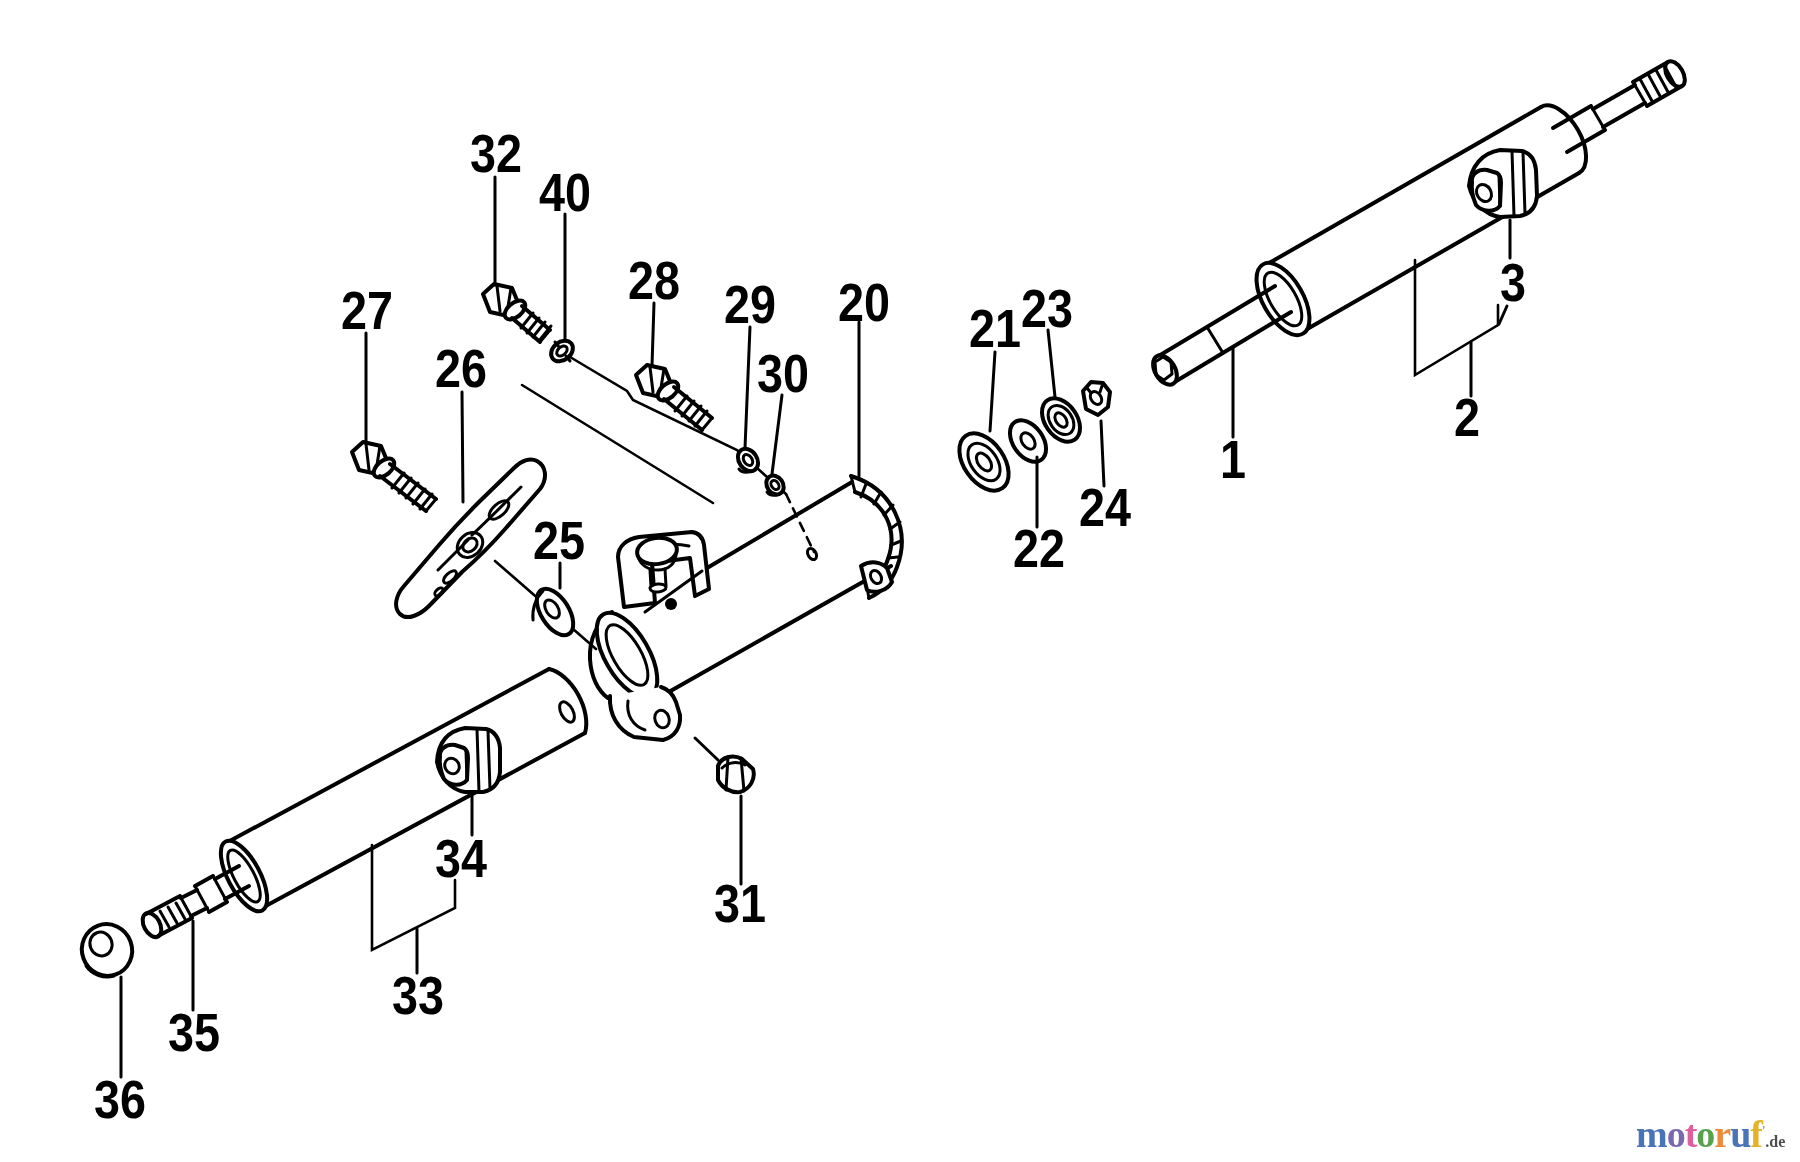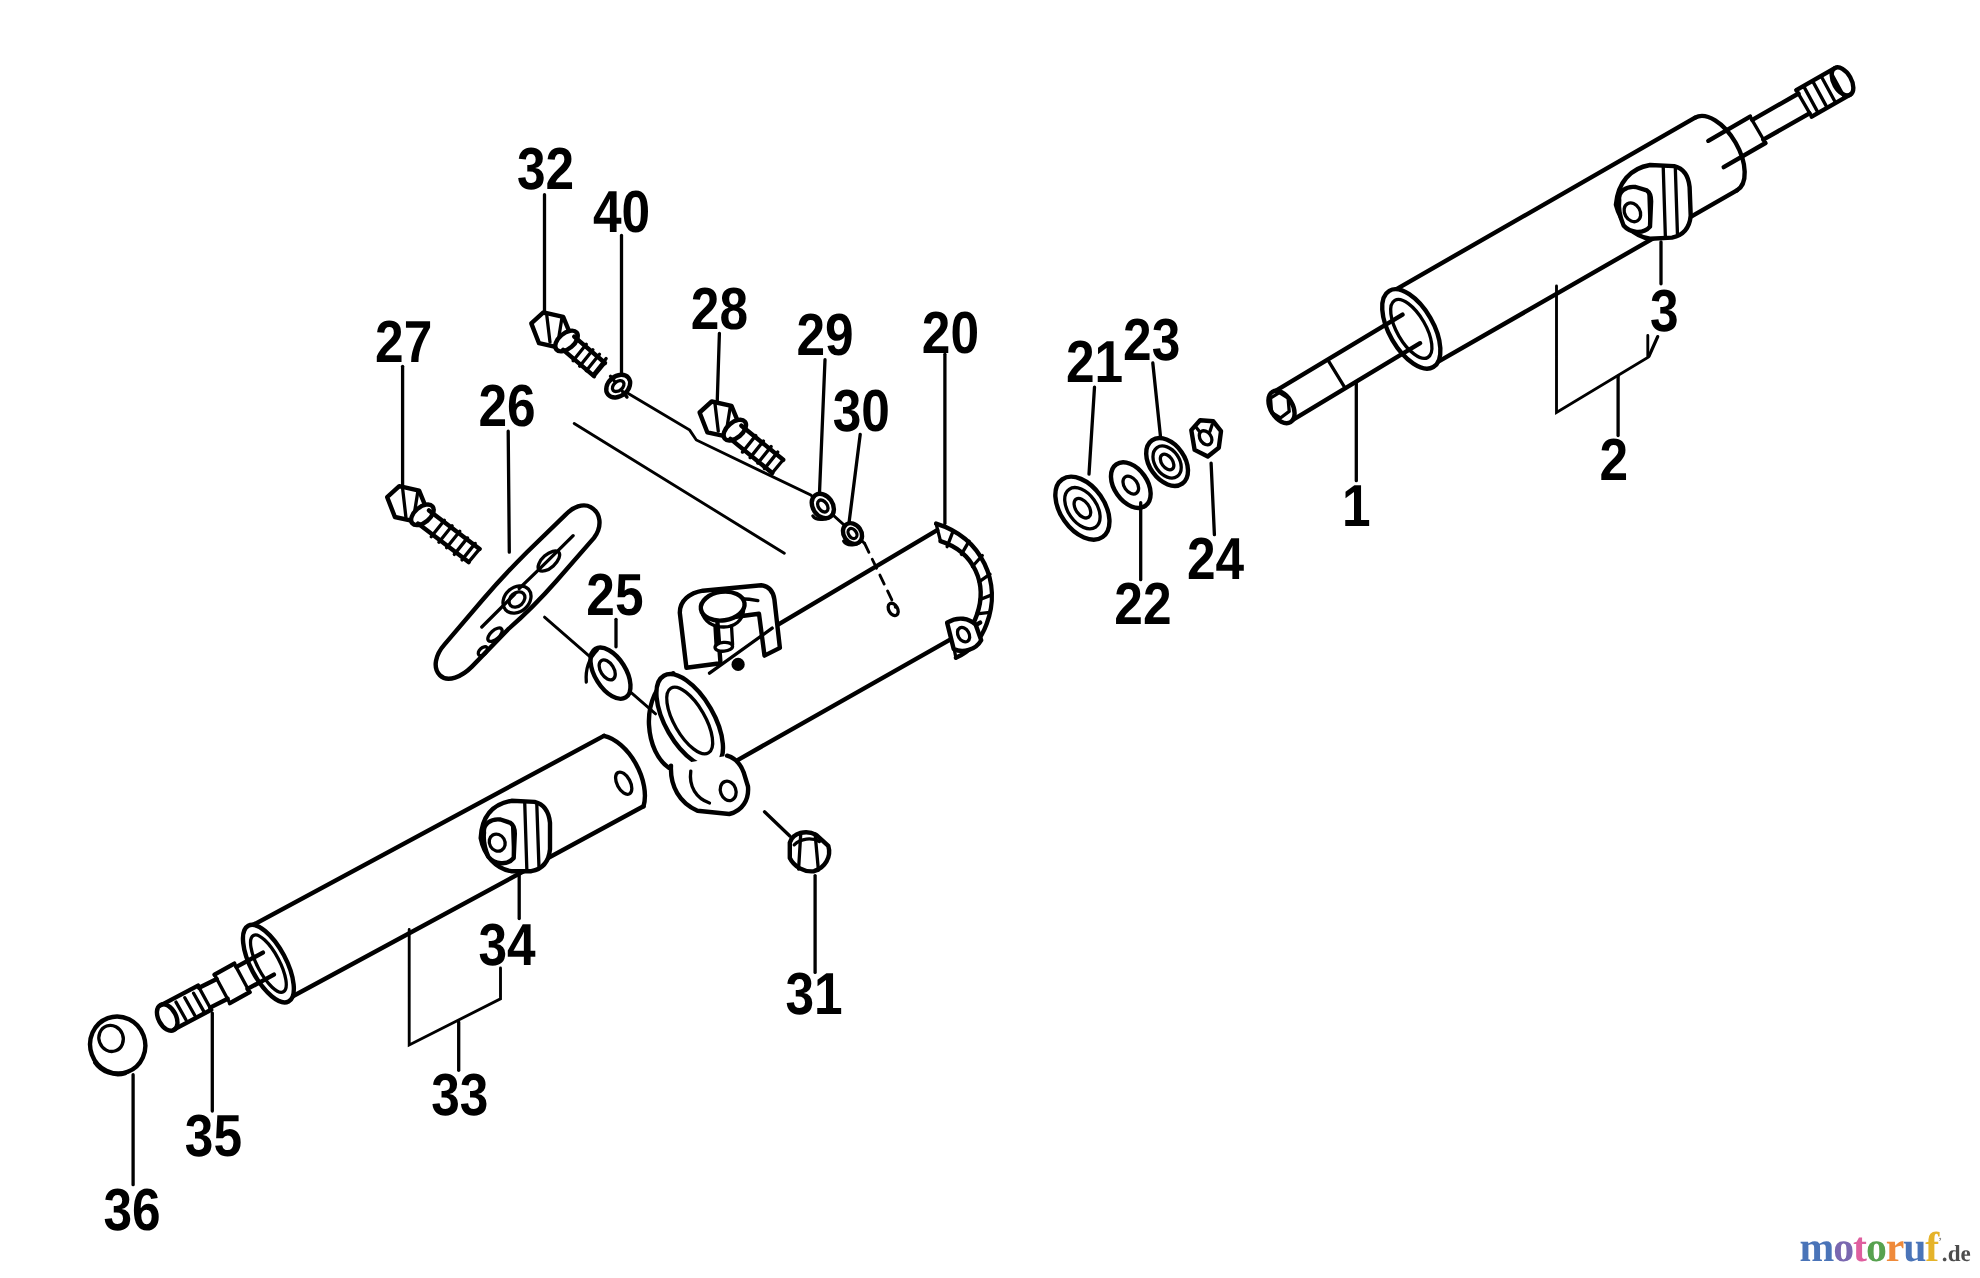--- a/index.html
+++ b/index.html
@@ -7,21 +7,21 @@
          font-family:"Liberation Sans",sans-serif;}
   svg{position:absolute;left:0;top:0;}
   .ln{stroke:#000;stroke-width:4;fill:none;stroke-linecap:round;stroke-linejoin:round;}
   .ln2{stroke:#000;stroke-width:3;fill:none;stroke-linecap:round;stroke-linejoin:round;}
   .thin{stroke:#000;stroke-width:2.6;fill:none;stroke-linecap:round;}
   .wfill{fill:#ffffff;}
   .callout-text{font-family:"Liberation Sans",sans-serif;font-weight:700;fill:#000;}
   #logo{position:absolute;left:1636px;top:1108px;width:164px;height:50px;
         font-family:"Liberation Serif",serif;font-weight:700;font-size:38px;
         letter-spacing:-1px;white-space:nowrap;line-height:44px;}
-  #logo .suffix{font-size:21px;font-weight:700;letter-spacing:0;}
+  #logo .suffix{font-size:16px;font-weight:700;letter-spacing:0;}
   #logo .mark{font-size:10px;vertical-align:14px;color:#8a8a8a;letter-spacing:0;}
 </style>
 </head>
 <body>
 
 <div id="stage">
 <svg width="1800" height="1162" viewBox="0 0 1800 1162">
 
   <g>
     <path class="thin" d="M570,357 L627,391 L633,400 L737,450 L786,494"></path>

